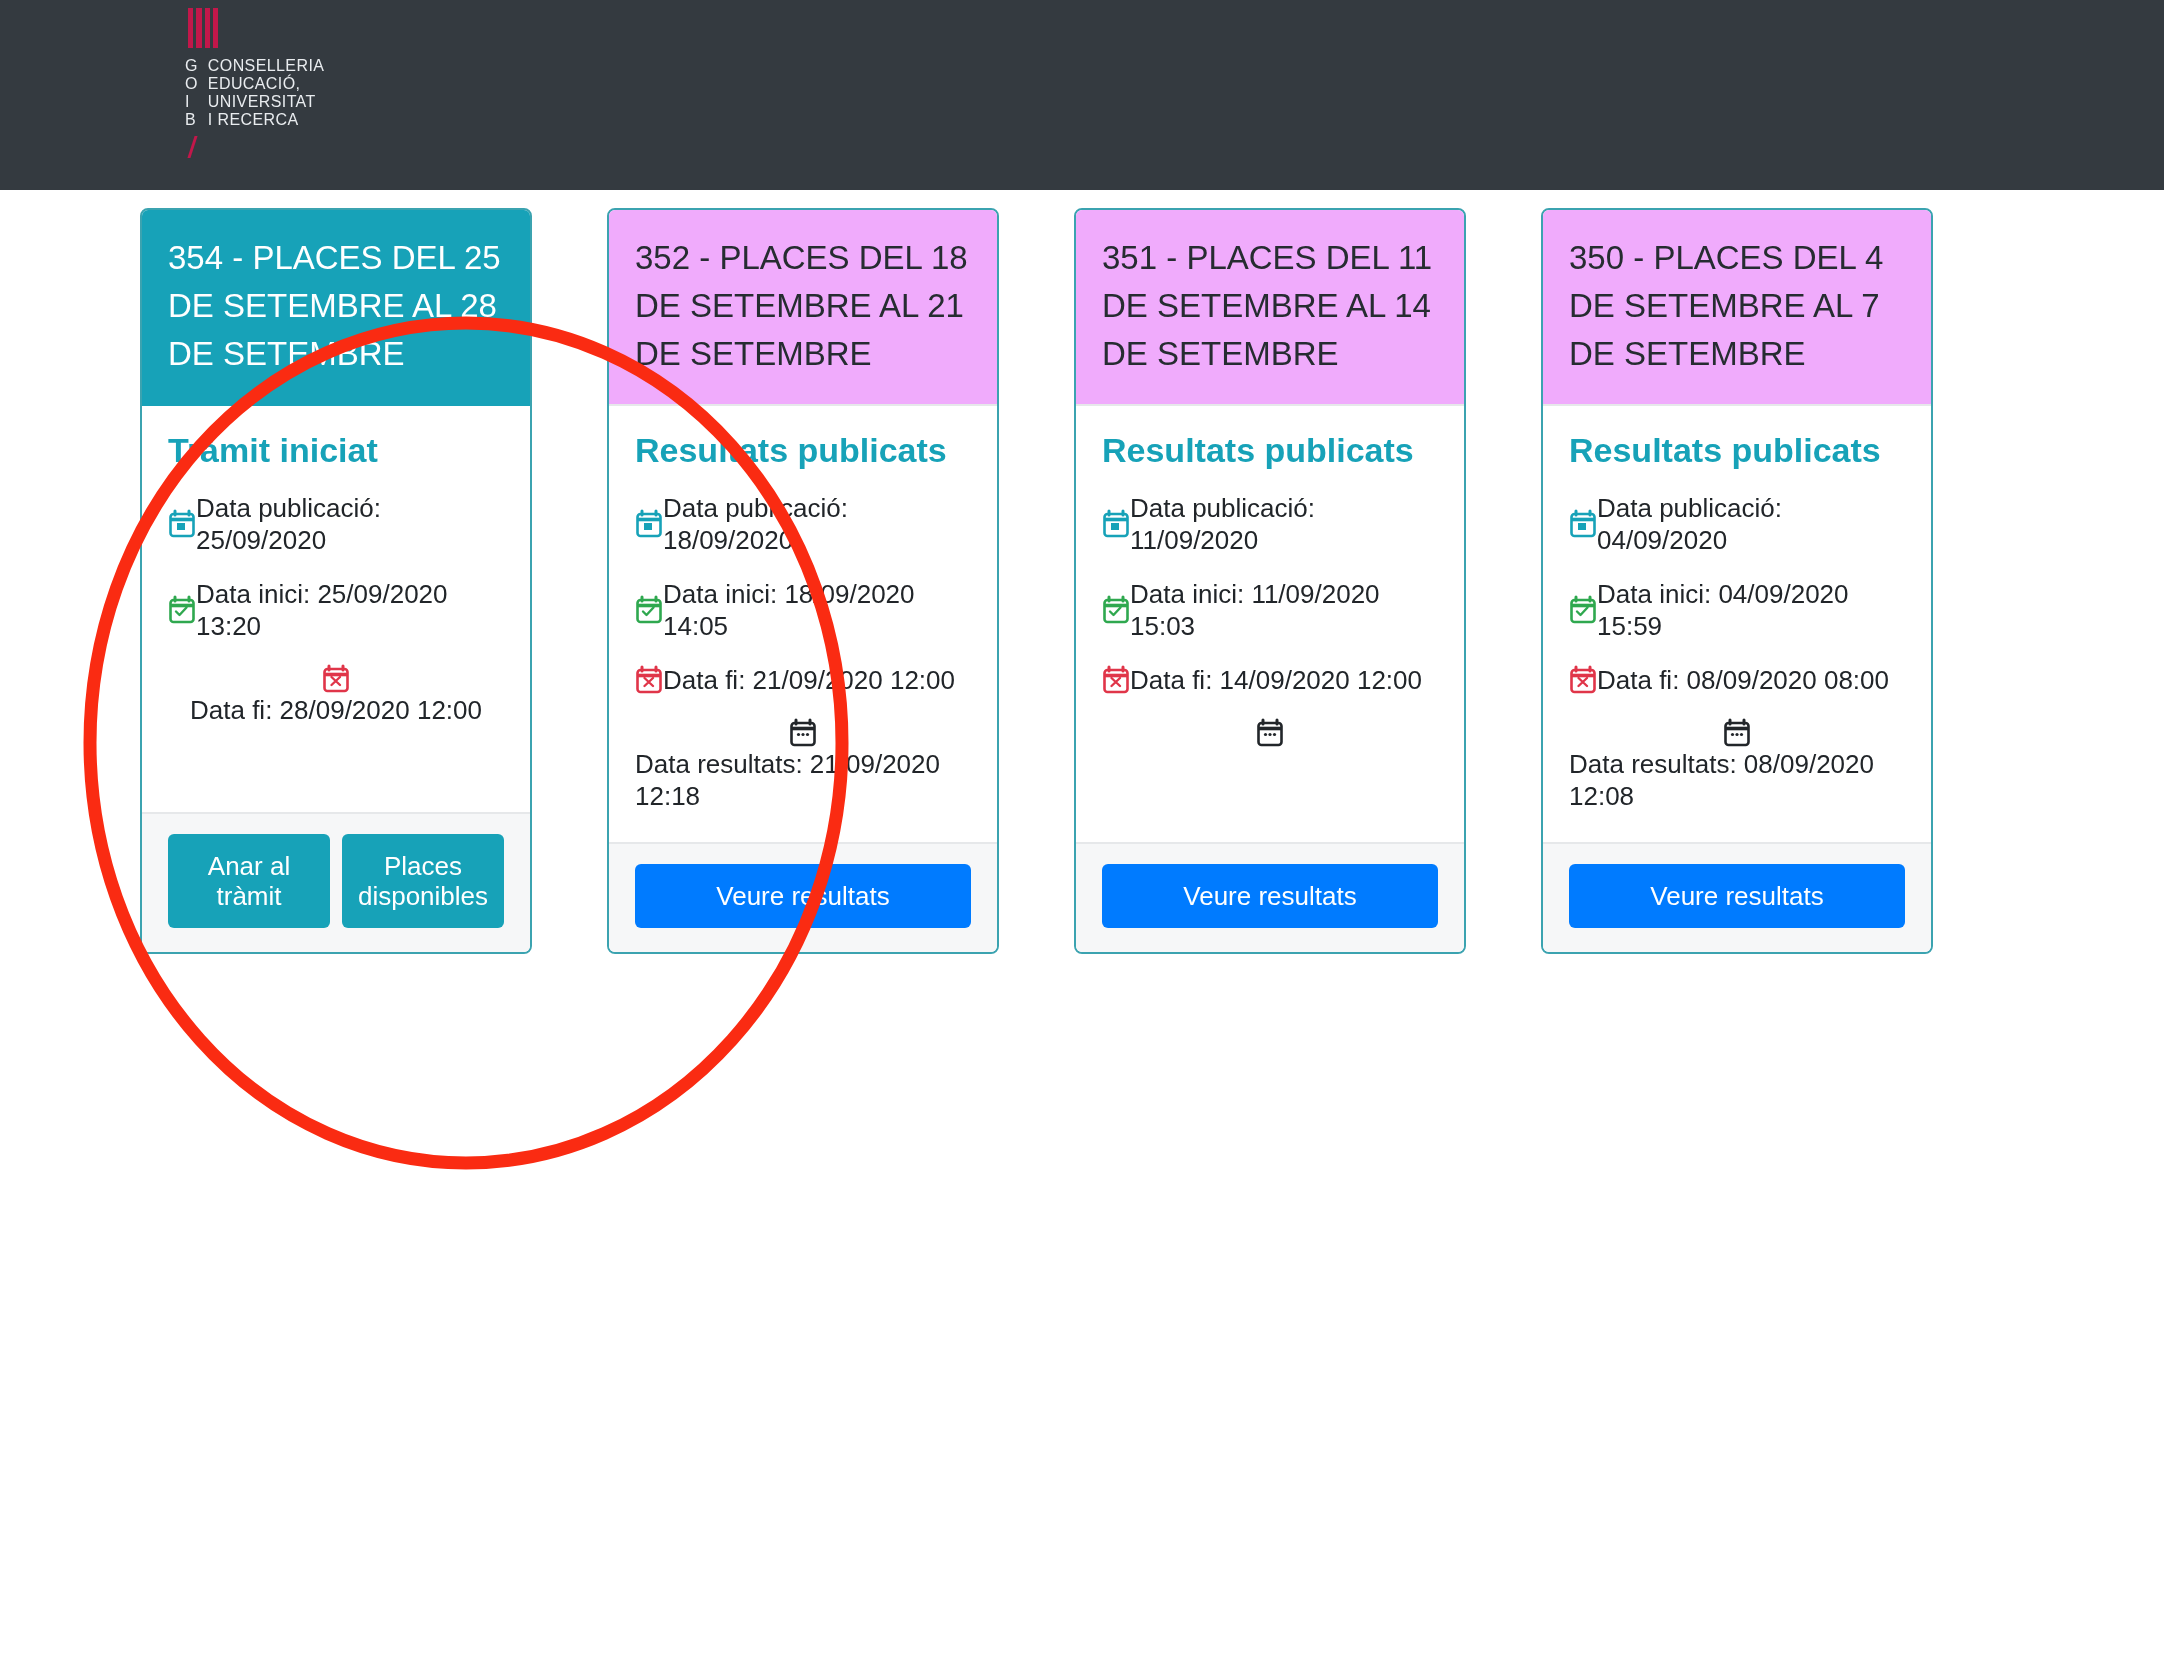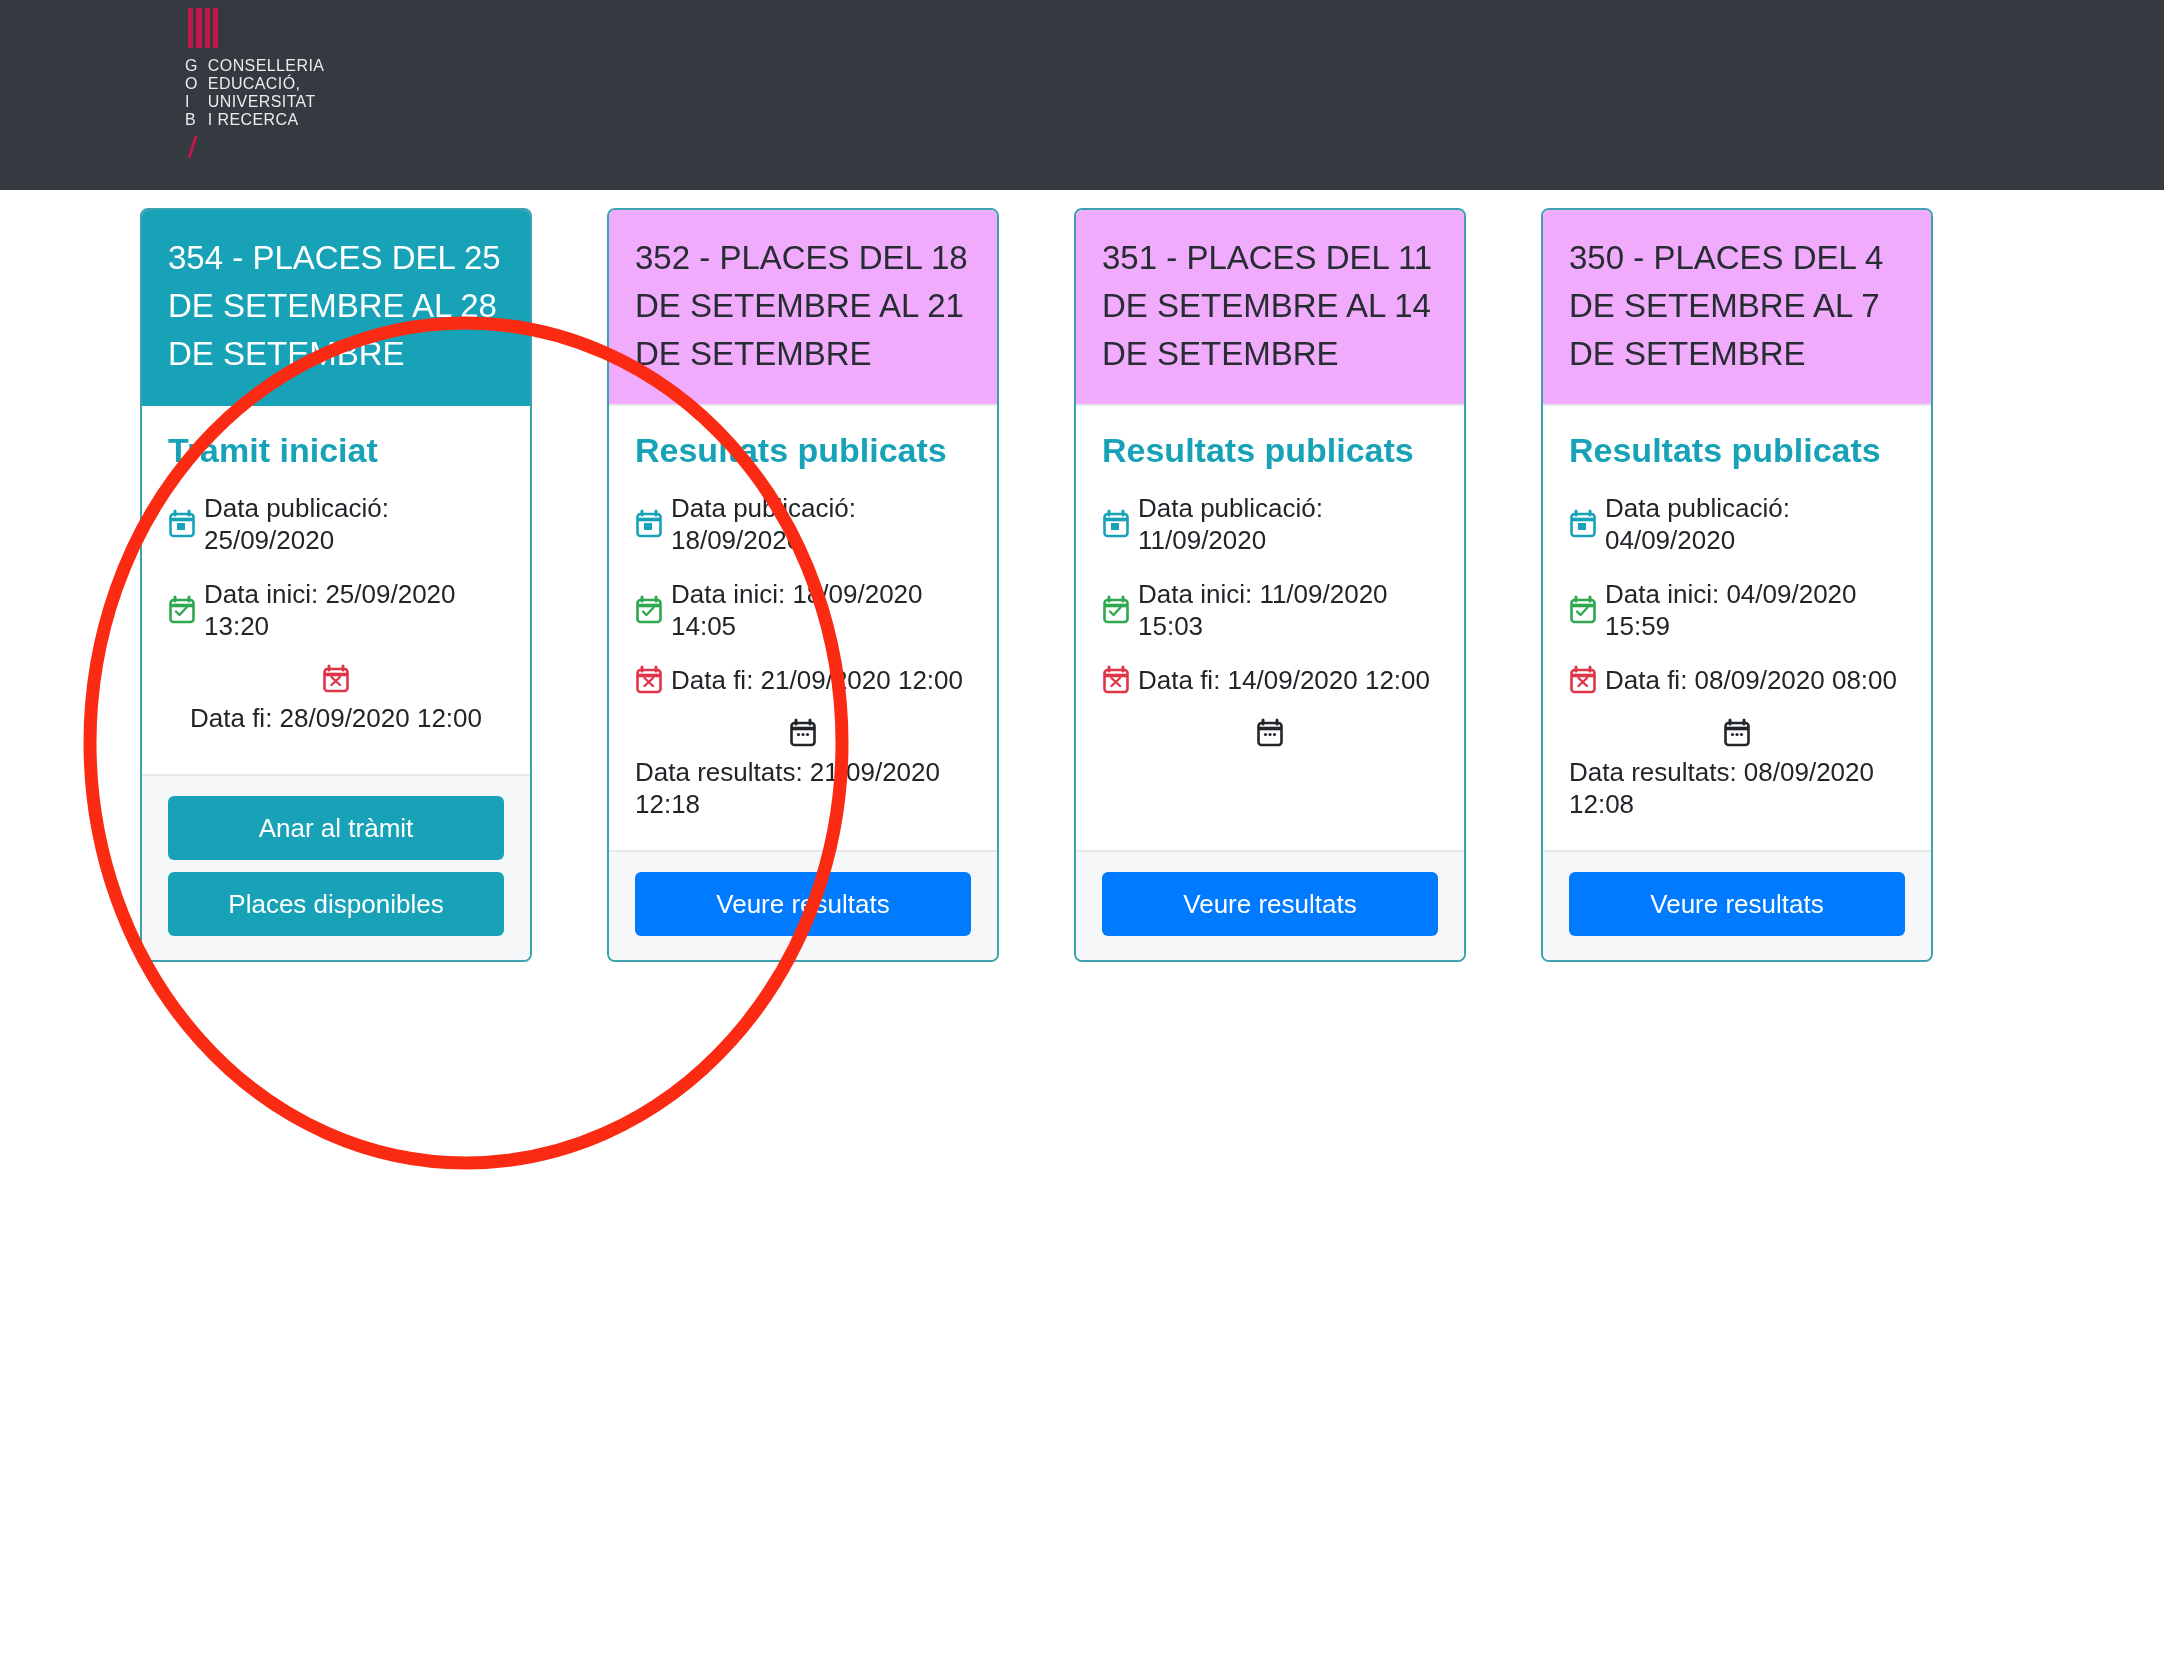--- a/index.html
+++ b/index.html
@@ -151,21 +151,21 @@
   .status {
     font-size: 34px;
     font-weight: bold;
     color: #17a2b8;
     margin: 0 0 22px 0;
     line-height: 40px;
   }
   .meta-row {
     display: flex;
     align-items: center;
-    gap: 8px;
+    gap: 0;
     margin-bottom: 22px;
     font-size: 26px;
     color: #212529;
     line-height: 32px;
   }
   .meta-row:last-child { margin-bottom: 4px; flex-direction: column; }
 
   
   .cal {
     position: relative;
@@ -173,21 +173,21 @@
     flex: 0 0 28px;
   }
   .cal svg { display: block; width: 28px; height: 30px; }
 
   
   .card-footer {
     background: #f6f7f8;
     border-top: 2px solid #e6e8ea;
     padding: 20px 26px 24px 26px;
     display: flex;
-    flex-direction: column;
+    flex-direction: row;
     gap: 12px;
   }
   .btn {
     display: block;
     width: 100%;
     border: none;
     border-radius: 6px;
     padding: 17px 10px;
     font-size: 26px;
     font-family: "Liberation Sans", sans-serif;

